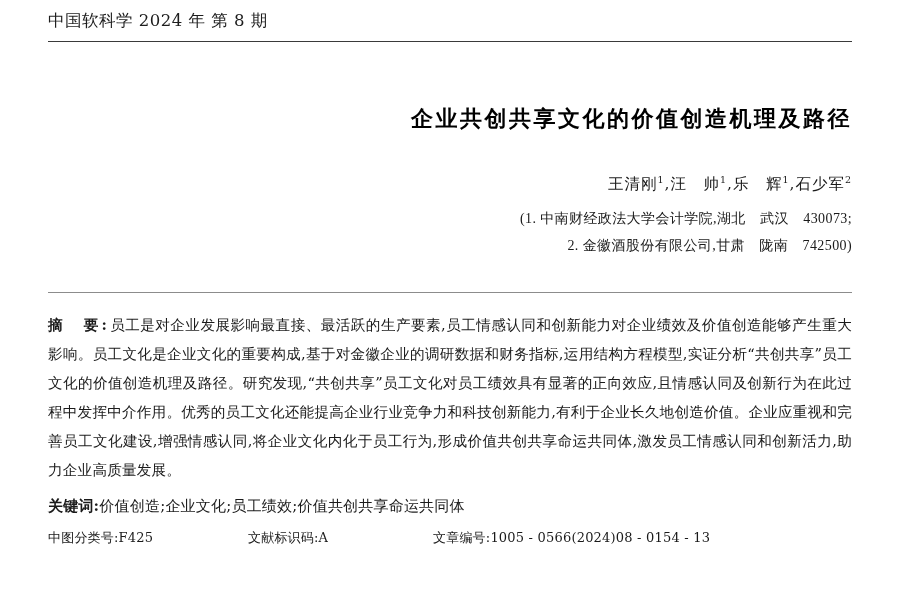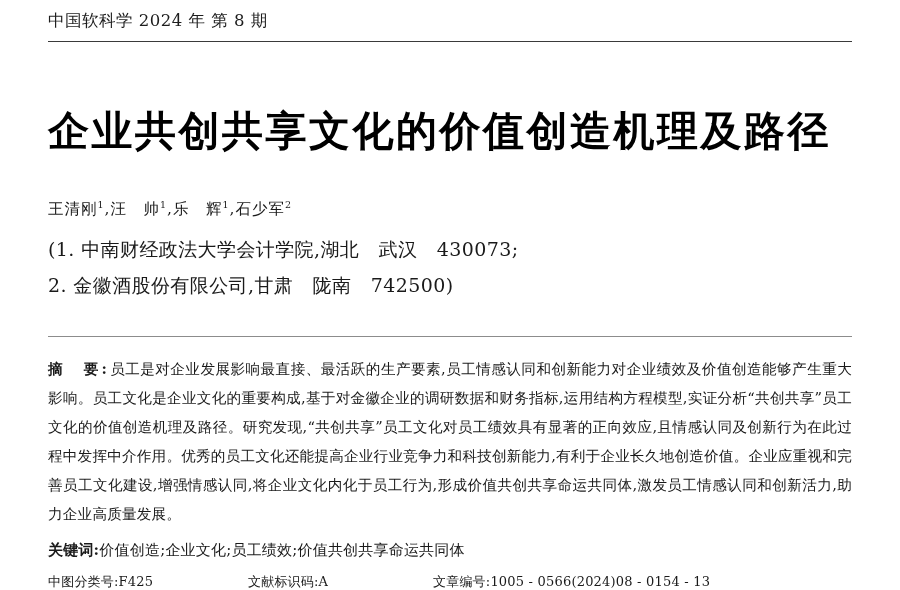--- a/index.html
+++ b/index.html
@@ -33,45 +33,46 @@
   .rule-top {
     margin-top: 9px;
     border: none;
     border-top: 1.6px solid #3a3a3a;
     height: 0;
   }
 
   
   .title {
     margin-top: 62px;
-    text-align: left;
-    font-size: 41px;
+    text-align: right;
+    font-size: 22px;
     font-weight: bold;
     letter-spacing: 2.5px;
     color: #000;
   }
 
   
   .authors {
     margin-top: 40px;
-    text-align: left;
+    text-align: right;
     font-size: 15.5px;
     letter-spacing: 1px;
   }
   sup {
     font-size: 9.5px;
     vertical-align: super;
     line-height: 0;
   }
   .affil {
     margin-top: 11px;
-    text-align: left;
-    font-size: 19px;
+    text-align: right;
+    font-size: 14px;
     line-height: 1.9;
     letter-spacing: 0.4px;
+    font-family: Liberation Serif, serif;
   }
 
   
   .rule-mid {
     margin: 33px 0 0 0;
     border: none;
     border-top: 1px solid #8c8c8c;
     height: 0;
   }
 

